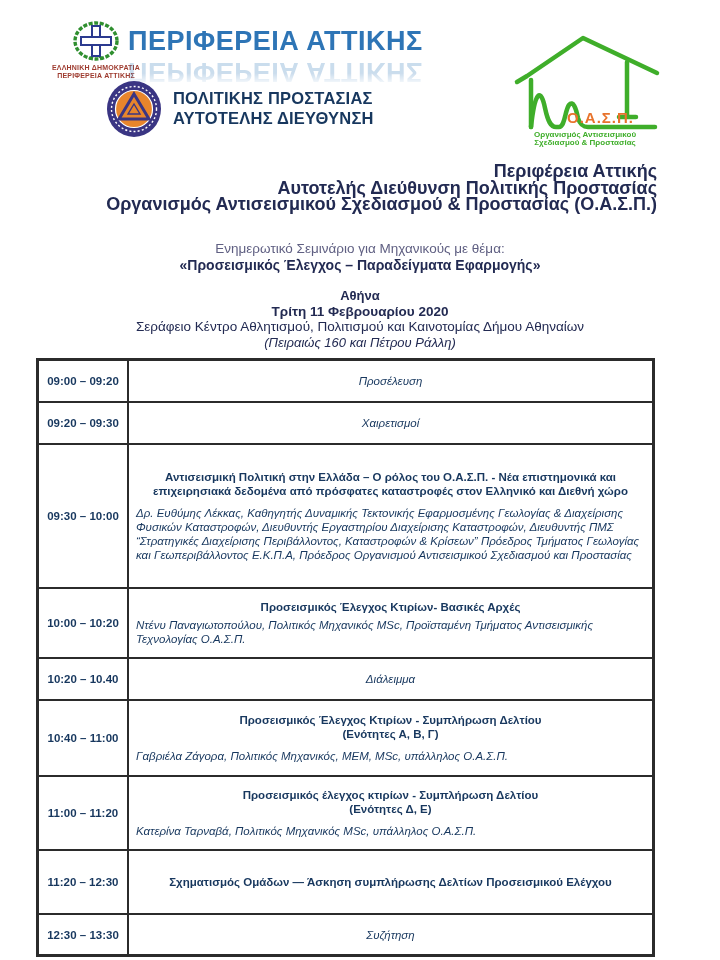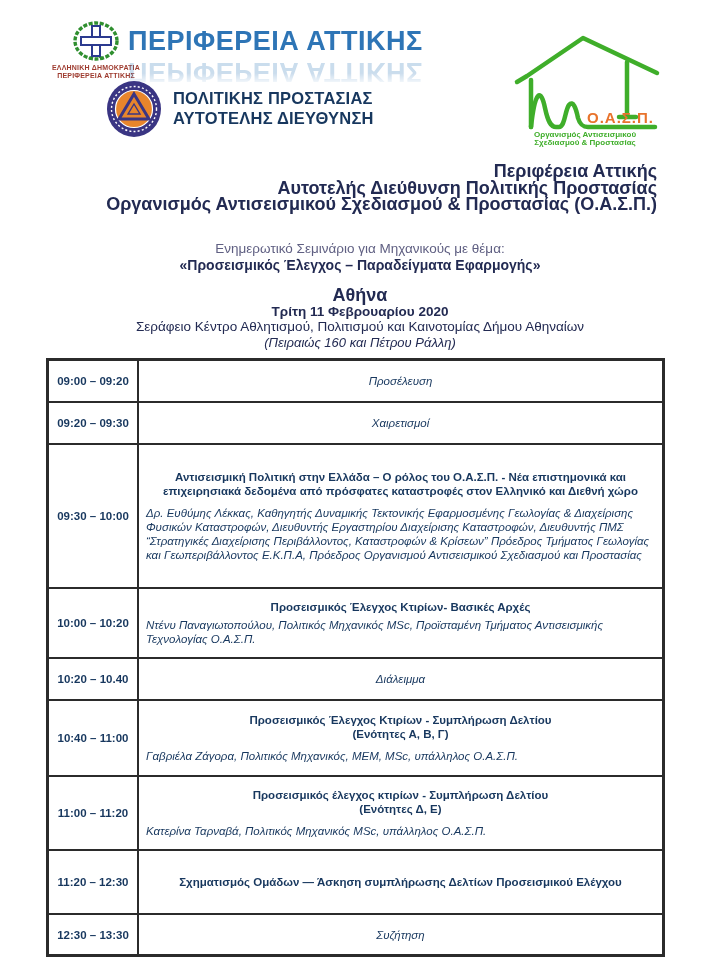--- a/index.html
+++ b/index.html
@@ -21,39 +21,39 @@
     -webkit-mask-image:linear-gradient(to top, rgba(0,0,0,.9) 55%, transparent 95%);
     mask-image:linear-gradient(to top, rgba(0,0,0,.9) 55%, transparent 95%);
   }
   .civil-badge{position:absolute;left:106px;top:80px;}
   .civil-text{
     position:absolute;left:173px;top:88px;font-size:16.5px;line-height:20px;
     font-weight:bold;color:#17375e;letter-spacing:.2px;
   }
   .oasp-block{position:absolute;left:495px;top:24px;width:180px;text-align:center;}
   .oasp-acronym{
-    position:absolute;left:92px;top:85px;font-size:15px;font-weight:bold;
+    position:absolute;left:72px;top:85px;font-size:15px;font-weight:bold;
     color:#e8732c;letter-spacing:1px;white-space:nowrap;
   }
   .oasp-caption{font-size:8px;line-height:9.5px;color:#3fae2a;font-weight:bold;margin-top:-2px;}
   
   .title-block{position:absolute;left:0;top:163px;width:657px;text-align:right;
     font-size:18px;line-height:16.5px;font-weight:bold;color:#222a52;}
   .seminar-block{position:absolute;left:0;top:240px;width:720px;text-align:center;line-height:17px;}
   .seminar-intro{font-size:13.5px;color:#5f5f82;}
   .seminar-topic{font-size:14px;font-weight:bold;color:#222a52;}
   .event-block{position:absolute;left:0;top:288px;width:720px;text-align:center;
     line-height:15.5px;color:#222a52;}
-  .event-city{font-size:18px;font-weight:bold;}
+  .event-city{font-size:13px;font-weight:bold;}
   .event-date{font-size:13.5px;font-weight:bold;}
   .event-venue{font-size:13.5px;}
   .event-address{font-size:13px;font-style:italic;}
   
   table.schedule{
-    position:absolute;left:46px;top:358px;width:619px;
+    position:absolute;left:36px;top:358px;width:619px;
     border-collapse:collapse;table-layout:fixed;
   }
   table.schedule, table.schedule td{border:2px solid #2b2b2b;}
   table.schedule{border-width:3px;}
   td.time{
     width:86px;text-align:center;vertical-align:middle;
     font-size:11.5px;font-weight:bold;color:#17375e;padding:2px 1px;
   }
   td.content{vertical-align:middle;padding:5px 7px;color:#17375e;}
   td.content.center{text-align:center;font-style:italic;font-size:11.5px;}

